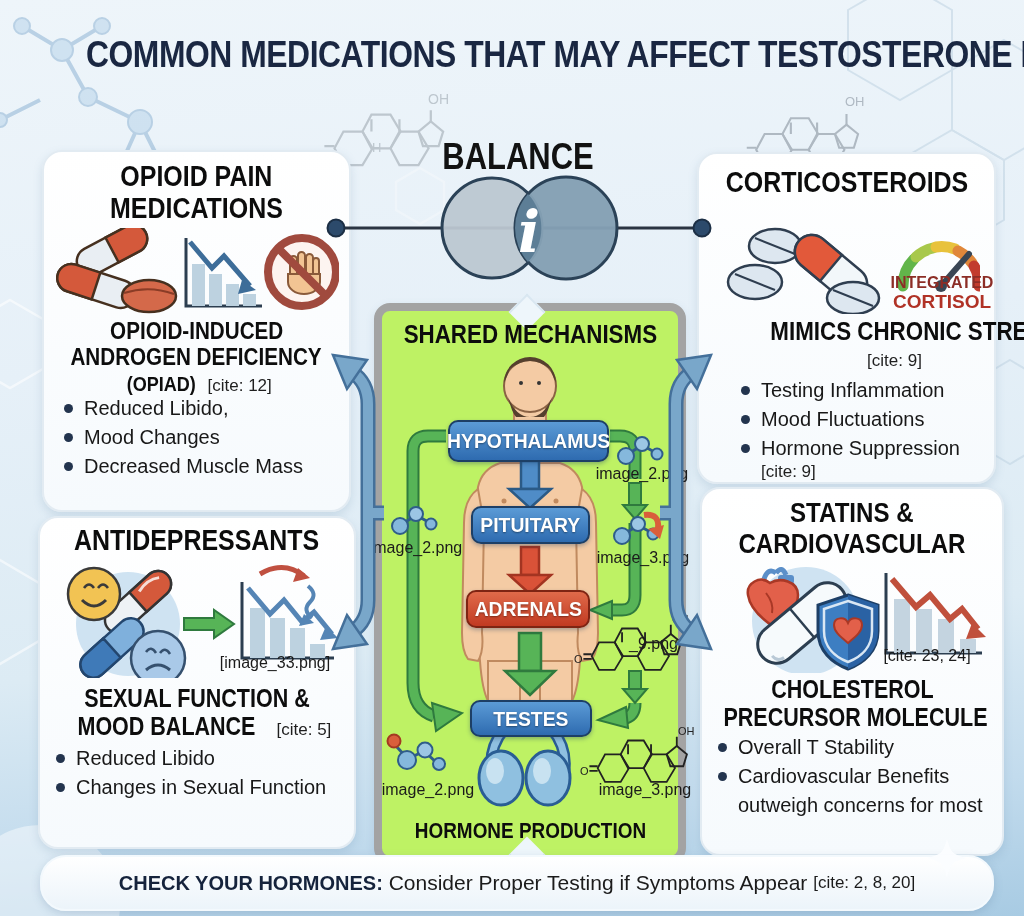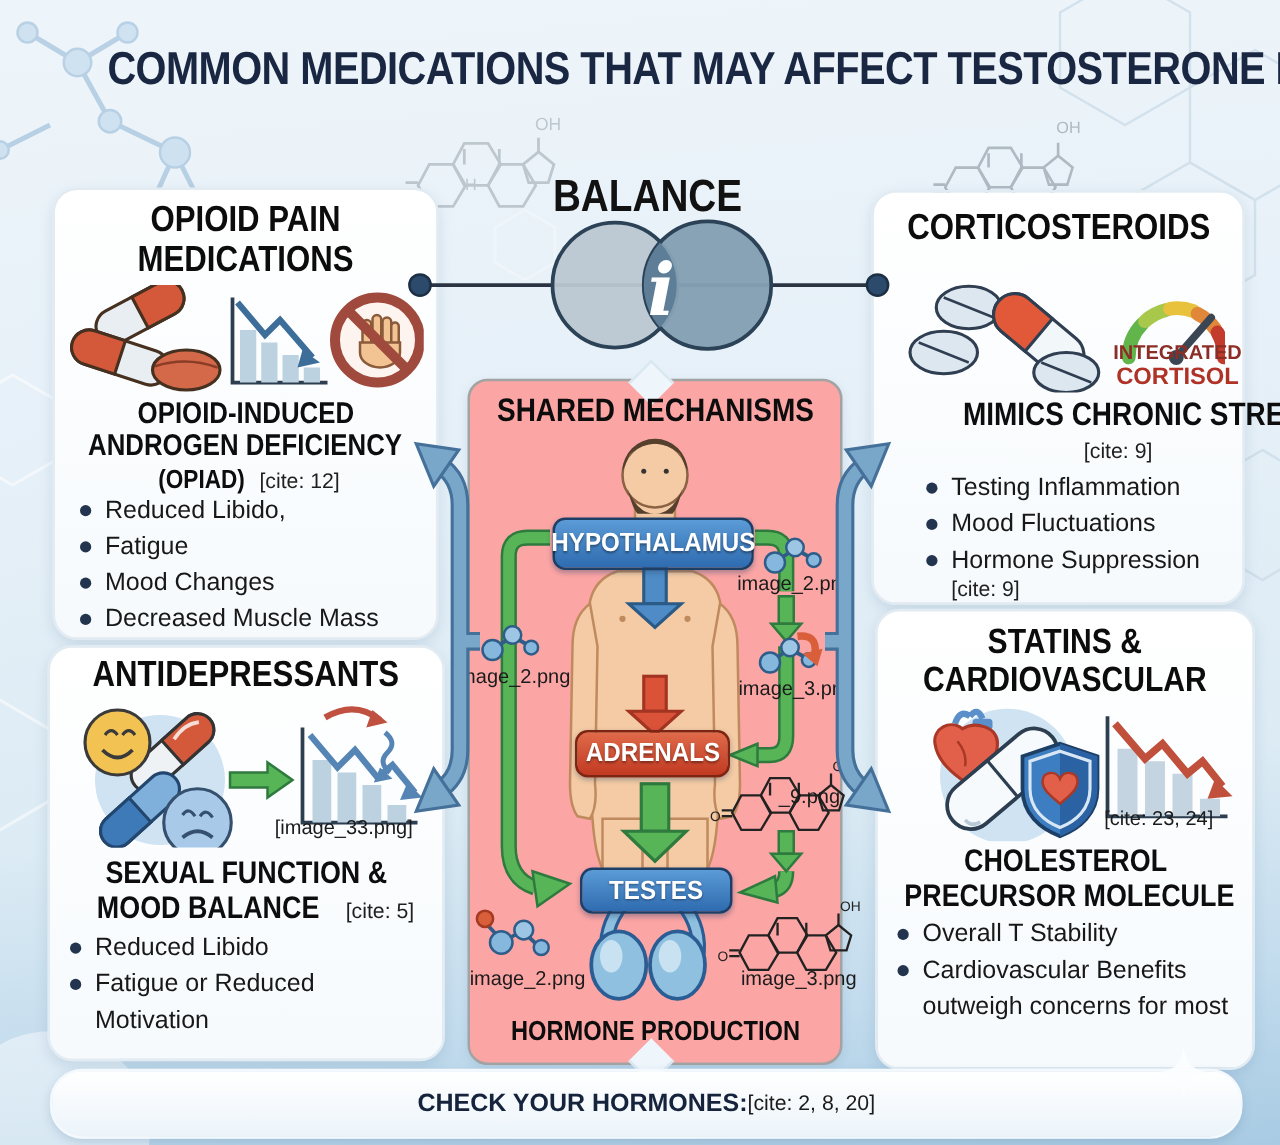--- a/index.html
+++ b/index.html
@@ -23,22 +23,22 @@
   .cite{font-size:17px;font-weight:400;color:#1f1f1f;}
   .bullets{list-style:none;margin:0;padding:0;}
   .bullets li{display:flex;font-size:20px;color:#181818;line-height:29px;}
   .bullets li::before{content:"";flex:none;width:9px;height:9px;border-radius:50%;
     background:#23344e;margin:10px 11px 0 0;}
   .bullet-cite{font-size:17px;color:#1f1f1f;margin-left:20px;line-height:20px;}
 
   .balance-label{left:398px;top:136px;width:240px;text-align:center;
     font-size:36px;font-weight:800;color:#121212;}
 
-  .center-panel{left:374px;top:303px;width:296px;height:545px;background:#fca5a5;
-    border:2px solid #a3a3a3;border-radius:16px;box-shadow:0 3px 8px rgba(90,125,160,.15);text-decoration:underline;}
+  .center-panel{left:374px;top:303px;width:296px;height:545px;background:#bef264;
+    border:8px solid #a3a3a3;border-radius:16px;box-shadow:0 3px 8px rgba(90,125,160,.15);text-decoration:underline;}
   .notch{position:absolute;width:24px;height:24px;background:#eef6fb;transform:rotate(45deg);}
   .notch.top{left:132px;top:-12px;border-top:2px solid #d9e7f1;border-left:2px solid #d9e7f1;}
   .notch.bot{left:132px;bottom:-12px;border-bottom:2px solid #d9e7f1;border-right:2px solid #d9e7f1;}
   .center-title{left:0;top:8px;width:100%;text-align:center;font-size:26px;font-weight:800;color:#0d0d0d;}
 
   .node{position:absolute;display:flex;align-items:center;justify-content:center;
     border-radius:10px;color:#fff;font-weight:800;
     text-shadow:0 1px 2px rgba(0,0,0,.4);
     background:linear-gradient(180deg,#5b9bd6 0%,#2e6bb0 100%);
     border:2px solid #1d3f66;box-shadow:0 2px 4px rgba(30,60,100,.35);}
@@ -174,21 +174,20 @@
     </g>
   </svg>
   <div class="abs sub-hd" style="top:166px;">
     <span class="cond">OPIOID-INDUCED</span><br>
     <span class="cond">ANDROGEN DEFICIENCY</span><br>
     <span style="font-size:21px;"><span class="cond">(OPIAD)</span>
     <span class="cite">[cite: 12]</span></span>
   </div>
   <ul class="bullets abs" style="left:20px;top:242px;width:275px;">
     <li>Reduced Libido,</li>
-    <li>Fatigue</li>
     <li>Mood Changes</li>
     <li>Decreased Muscle Mass</li>
   </ul>
 </section>
 
 <section class="panel" style="left:38px;top:516px;width:314px;height:329px;">
   <div class="abs panel-title" style="top:6px;">
     <span class="cond">ANTIDEPRESSANTS</span>
   </div>
   <svg class="abs" style="left:6px;top:42px;" width="302" height="118" viewBox="0 0 302 118">
@@ -228,21 +227,21 @@
     </g>
   </svg>
   <div class="abs img-label" style="left:175px;top:136px;">[image_33.png]</div>
   <div class="abs sub-hd" style="top:166px;font-size:25px;line-height:28px;">
     <span class="cond">SEXUAL FUNCTION &amp;</span><br>
     <span class="cond">MOOD BALANCE</span>
     <span class="cite">[cite: 5]</span>
   </div>
   <ul class="bullets abs" style="left:16px;top:226px;width:292px;">
     <li>Reduced Libido</li>
-    <li>Fatigue or Reduced Motivation</li>
+    <li>Changes in Sexual Function</li>
   </ul>
 </section>
 
 <section class="panel" style="left:697px;top:152px;width:295px;height:328px;">
   <div class="abs panel-title" style="top:12px;">
     <span class="cond">CORTICOSTEROIDS</span>
   </div>
   <svg class="abs" style="left:14px;top:56px;" width="267" height="104" viewBox="0 0 267 104">
     <g>
       <ellipse cx="62" cy="36" rx="26" ry="17" fill="#dde7f0" stroke="#2f3e50" stroke-width="2.5"></ellipse>
@@ -433,20 +432,23 @@
     <g color="#222">
       <use href="#steroid-sym" transform="translate(212,424) scale(0.92)"></use>
       <text class="chem" x="296" y="424" font-size="11" fill="#222">OH</text>
       <text class="chem" x="198" y="464" font-size="11" fill="#222">O</text>
     </g>
   </svg>
 
   <div class="node" style="left:66px;top:109px;width:157px;height:38px;font-size:21px;align-items:center;">
       <span class="cond92">HYPOTHALAMUS</span>
     </div>
+  <div class="node" style="left:89px;top:195px;width:115px;height:34px;font-size:21px;">
+      <span class="cond92">PITUITARY</span>
+    </div>
   <div class="node red" style="left:84px;top:279px;width:120px;height:34px;font-size:21px;">
       <span class="cond92">ADRENALS</span>
     </div>
   <div class="node" style="left:88px;top:389px;width:118px;height:33px;font-size:21px;">
       <span class="cond92">TESTES</span>
     </div>
 
   <div class="img-label" style="left:-26px;top:228px;">image_2.png</div>
   <div class="img-label" style="left:200px;top:154px;">image_2.png</div>
   <div class="img-label" style="left:201px;top:238px;">image_3.png</div>
@@ -481,18 +483,19 @@
   <g>
     <path d="M692,372 C680,380 676,392 676,404 L676,600 C676,612 680,624 692,632 M676,513 L660,513" fill="none" stroke="#44709a" stroke-width="15"></path>
     <path d="M692,372 C680,380 676,392 676,404 L676,600 C676,612 680,624 692,632 M676,513 L660,513" fill="none" stroke="#79a7ca" stroke-width="10"></path>
     <path d="M711,355 L677,360 L697,389 Z" fill="#79a7ca" stroke="#44709a" stroke-width="2.5"></path>
     <path d="M711,649 L677,644 L697,615 Z" fill="#79a7ca" stroke="#44709a" stroke-width="2.5"></path>
   </g>
 </svg>
 
 <div class="abs footer-bar">
   <span class="footer-bold">CHECK YOUR HORMONES:</span>
+  <span class="footer-text"> Consider Proper Testing if Symptoms Appear </span>
   <span class="footer-cite">[cite: 2, 8, 20]</span>
 </div>
 
 <svg class="layer" width="1024" height="916" viewBox="0 0 1024 916">
   <path d="M947,838 C950,852 953,855 967,858 C953,861 950,864 947,878 C944,864 941,861 927,858 C941,855 944,852 947,838 Z" fill="#fbfdff" opacity="0.95"></path>
 </svg>
 
 </body></html>

